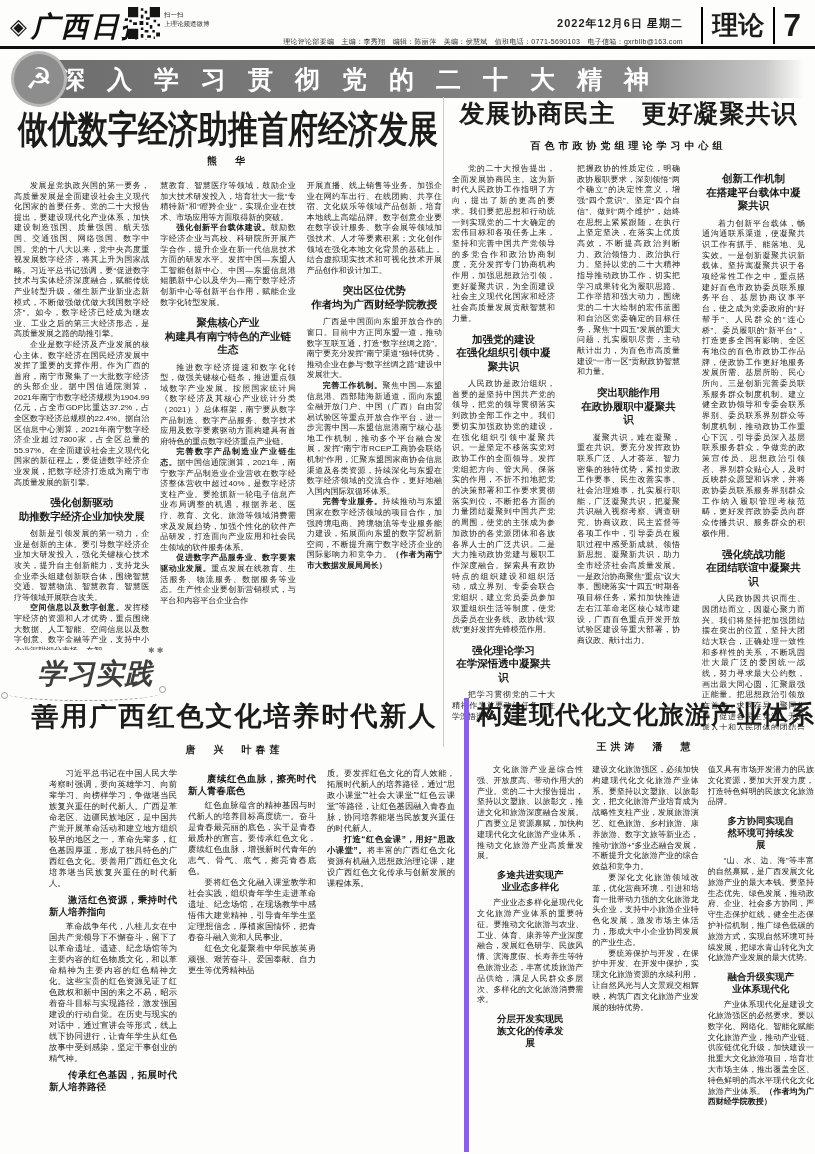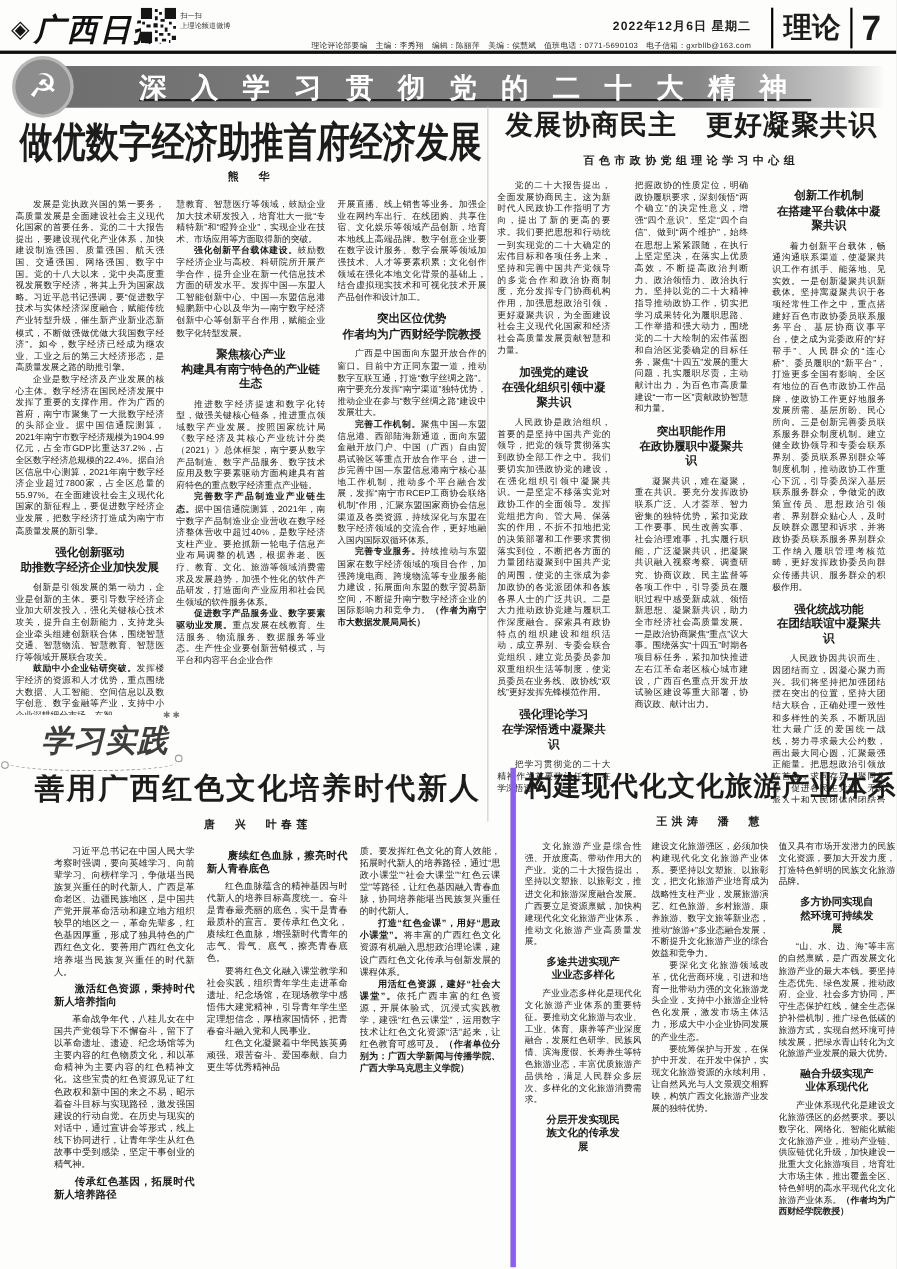--- a/index.html
+++ b/index.html
@@ -17,21 +17,21 @@
   .pubinfo{position:absolute;right:132px;top:16px;text-align:right;}
   .date-line{font-size:11px;font-weight:700;letter-spacing:1px;}
   .staff-line{font-size:7px;color:#2a2a2a;margin-top:6px;letter-spacing:0.3px;}
   .section-box{position:absolute;right:6px;top:5px;height:40px;display:flex;align-items:center;text-align:right;}
   .section-name{font-size:26px;font-weight:900;padding:1px 9px;border-left:2px solid #000;border-right:2px solid #000;}
   .page-num{font-size:32px;font-weight:900;padding:0 8px;}
   
   .banner{position:absolute;left:14px;top:58px;width:790px;height:44px;}
   .banner-bar{position:absolute;left:24px;top:2px;right:0;height:38px;border-radius:3px;
               background:linear-gradient(90deg,#6e6e6e,#878787 78%,#c9c9c9 95%,#fdfdfb);
-              display:flex;align-items:center;justify-content:center;text-decoration:underline;}
+              display:flex;align-items:center;justify-content:flex-start;}
   .banner-text{color:#fff;font-weight:900;font-size:25px;letter-spacing:22px;text-indent:22px;white-space:nowrap;}
   .emblem{position:absolute;left:0;top:-4px;width:50px;height:50px;border-radius:50%;background:#8d8d8d;
           box-shadow:0 0 0 3px #b8b8b8;color:#fff;display:flex;align-items:center;justify-content:center;
           font-size:30px;line-height:1;}
   
   .art-title{font-weight:900;text-align:center;white-space:nowrap;}
   .byline{font-weight:700;font-size:10px;letter-spacing:4px;text-align:center;margin-top:9px;}
   .cols{display:flex;overflow:hidden;}
   .col{flex:1;overflow:hidden;text-align:justify;}
   .col p{margin:0;text-indent:2em;}
@@ -122,21 +122,21 @@
     <div class="byline">熊　华</div>
     <div class="cols">
       <div class="col">
           <p>发展是党执政兴国的第一要务，高质量发展是全面建设社会主义现代化国家的首要任务。党的二十大报告提出，要建设现代化产业体系，加快建设制造强国、质量强国、航天强国、交通强国、网络强国、数字中国。党的十八大以来，党中央高度重视发展数字经济，将其上升为国家战略。习近平总书记强调，要“促进数字技术与实体经济深度融合，赋能传统产业转型升级，催生新产业新业态新模式，不断做强做优做大我国数字经济”。如今，数字经济已经成为继农业、工业之后的第三大经济形态，是高质量发展之路的助推引擎。</p>
           <p>企业是数字经济及产业发展的核心主体。数字经济在国民经济发展中发挥了重要的支撑作用。作为广西的首府，南宁市聚集了一大批数字经济的头部企业。据中国信通院测算，2021年南宁市数字经济规模为1904.99亿元，占全市GDP比重达37.2%，占全区数字经济总规模的22.4%。据自治区信息中心测算，2021年南宁数字经济企业超过7800家，占全区总量的55.97%。在全面建设社会主义现代化国家的新征程上，要促进数字经济企业发展，把数字经济打造成为南宁市高质量发展的新引擎。</p>
           <div class="sub">
             <div>强化创新驱动</div>
             <div>助推数字经济企业加快发展</div>
           </div>
           <p>创新是引领发展的第一动力，企业是创新的主体。要引导数字经济企业加大研发投入，强化关键核心技术攻关，提升自主创新能力，支持龙头企业牵头组建创新联合体，围绕智慧交通、智慧物流、智慧教育、智慧医疗等领域开展联合攻关。</p>
-          <p><b class="lead">鼓励中小企业钻研突破。</b>发挥楼宇经济的资源和人才优势，重点围绕大数据、人工智能、空间信息以及数字创意、数字金融等产业，支持中小企业深耕细分市场，在智</p>
+          <p><b class="lead">空间信息以及数字创意。</b>发挥楼宇经济的资源和人才优势，重点围绕大数据、人工智能、空间信息以及数字创意、数字金融等产业，支持中小企业深耕细分市场，在智</p>
         </div>
       <div class="col">
           <p class="noind">慧教育、智慧医疗等领域，鼓励企业加大技术研发投入，培育壮大一批“专精特新”和“瞪羚企业”，实现企业在技术、市场应用等方面取得新的突破。</p>
           <p><b class="lead">强化创新平台载体建设。</b>鼓励数字经济企业与高校、科研院所开展产学合作，提升企业在新一代信息技术方面的研发水平。发挥中国—东盟人工智能创新中心、中国—东盟信息港鲲鹏新中心以及华为—南宁数字经济创新中心等创新平台作用，赋能企业数字化转型发展。</p>
           <div class="sub">
             <div>聚焦核心产业</div>
             <div>构建具有南宁特色的产业链生态</div>
           </div>
           <p>推进数字经济提速和数字化转型，做强关键核心链条，推进重点领域数字产业发展。按照国家统计局《数字经济及其核心产业统计分类（2021）》总体框架，南宁要从数字产品制造、数字产品服务、数字技术应用及数字要素驱动方面构建具有首府特色的重点数字经济重点产业链。</p>
           <p><b class="lead">完善数字产品制造业产业链生态。</b>据中国信通院测算，2021年，南宁数字产品制造业企业营收在数字经济整体营收中超过40%，是数字经济支柱产业。要抢抓新一轮电子信息产业布局调整的机遇，根据养老、医疗、教育、文化、旅游等领域消费需求及发展趋势，加强个性化的软件产品研发，打造面向产业应用和社会民生领域的软件服务体系。</p>
@@ -216,21 +216,20 @@
         </div>
       <div class="col">
           <div class="subl">赓续红色血脉，擦亮时代新人青春底色</div>
           <p>红色血脉蕴含的精神基因与时代新人的培养目标高度统一。奋斗是青春最亮丽的底色，实干是青春最质朴的宣言。要传承红色文化，赓续红色血脉，增强新时代青年的志气、骨气、底气，擦亮青春底色。</p>
           <p>要将红色文化融入课堂教学和社会实践，组织青年学生走进革命遗址、纪念场馆，在现场教学中感悟伟大建党精神，引导青年学生坚定理想信念，厚植家国情怀，把青春奋斗融入党和人民事业。</p>
           <p>红色文化凝聚着中华民族英勇顽强、艰苦奋斗、爱国奉献、自力更生等优秀精神品</p>
         </div>
       <div class="col">
           <p class="noind">质。要发挥红色文化的育人效能，拓展时代新人的培养路径，通过“思政小课堂”“社会大课堂”“红色云课堂”等路径，让红色基因融入青春血脉，协同培养能堪当民族复兴重任的时代新人。</p>
           <p><b class="lead">打造“红色金课”，用好“思政小课堂”。</b>将丰富的广西红色文化资源有机融入思想政治理论课，建设广西红色文化传承与创新发展的课程体系。</p>
-          <p><b class="lead">用活红色资源，建好“社会大课堂”。</b>依托广西丰富的红色资源，开展体验式、沉浸式实践教学，建强“红色云课堂”，运用数字技术让红色文化资源“活”起来，让红色教育可感可及。<b class="credit">（作者单位分别为：广西大学新闻与传播学院、广西大学马克思主义学院）</b></p>
         </div>
     </div>
   </div>
 
   <div id="art-br">
     <div class="art-title">构建现代化文化旅游产业体系</div>
     <div class="byline">王洪涛　潘　慧</div>
     <div class="cols">
       <div class="col">
           <p>文化旅游产业是综合性强、开放度高、带动作用大的产业。党的二十大报告提出，坚持以文塑旅、以旅彰文，推进文化和旅游深度融合发展。广西要立足资源禀赋，加快构建现代化文化旅游产业体系，推动文化旅游产业高质量发展。</p>

